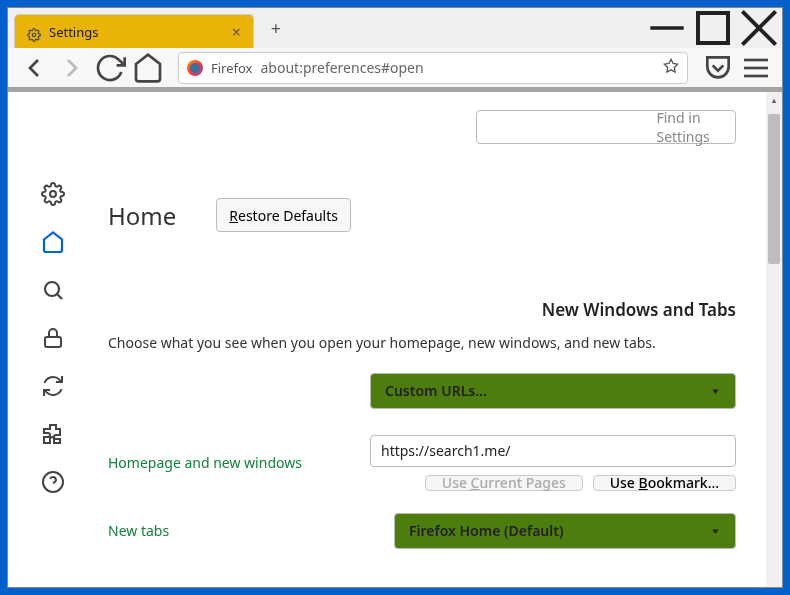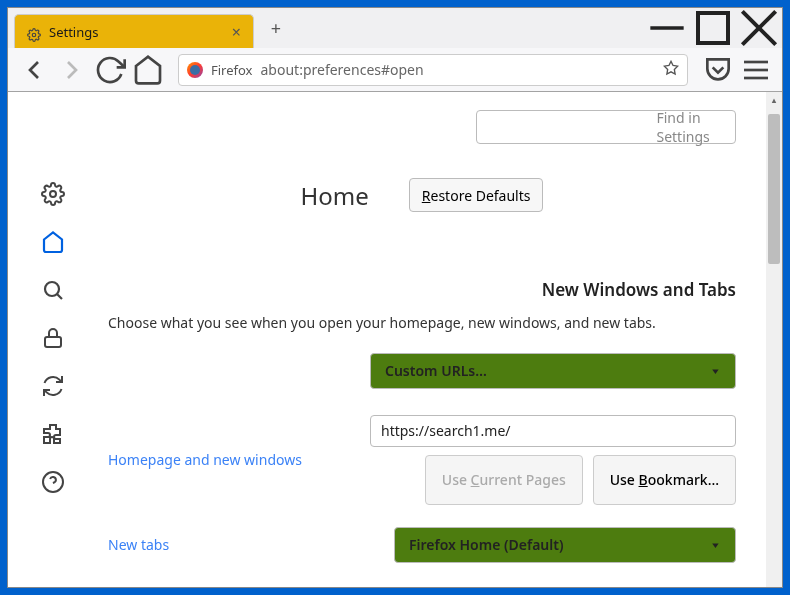--- a/index.html
+++ b/index.html
@@ -10,21 +10,21 @@
     .titlebar { height: 40px; background: #f0f0f2; display: flex; align-items: center; padding-left: 6px; }
     .tab { display: flex; align-items: center; background: #eab308; border: 1px solid #ccc; border-bottom: none; border-radius: 5px 5px 0 0; padding: 0 12px; height: 34px; margin-top: 6px; min-width: 240px; gap: 8px; }
     .tab .gear { width: 14px; height: 14px; }
     .tab-title { font-size: 13px; color: #1a1a1a; flex: 1; }
     .tab-close { font-size: 16px; color: #555; margin-left: auto; }
     .newtab { width: 28px; height: 28px; display: flex; align-items: center; justify-content: center; font-size: 18px; color: #555; margin-left: 8px; }
     .wincontrols { margin-left: auto; display: flex; }
     .wincontrol { width: 46px; height: 40px; display: flex; align-items: center; justify-content: center; }
     
     
-    .toolbar { height: 44px; background: #f7f7f9; border-bottom: 1px solid #a3a3a3; display: flex; align-items: center; padding: 0 10px; gap: 6px; }
+    .toolbar { height: 44px; background: #f7f7f9; border-bottom: 5px solid #a3a3a3; display: flex; align-items: center; padding: 0 10px; gap: 6px; }
     .tbtn { width: 32px; height: 32px; display: flex; align-items: center; justify-content: center; color: #444; }
     .tbtn.disabled { color: #bbb; }
     .urlbar { flex: 1; height: 32px; border: 1px solid #ccc; border-radius: 4px; background: #fff; display: flex; align-items: center; padding: 0 8px; gap: 8px; margin: 0 8px; }
     .urlbar .ff-icon { width: 16px; height: 16px; border-radius: 50%; background: linear-gradient(135deg, #ff9500, #ff3b30, #8e44ad); position: relative; }
     .urlbar .ff-icon::after { content: ''; position: absolute; inset: 3px; border-radius: 50%; background: #3a6ea5; }
     .urlbar-label { font-size: 13px; color: #555; }
     .urlbar-url { font-size: 14px; color: #666; flex: 1; }
     .urlbar-star { margin-left: auto; color: #555; }
     
     
@@ -36,34 +36,34 @@
     
     
     .sidebar { width: 90px; padding-top: 90px; display: flex; flex-direction: column; align-items: center; gap: 24px; }
     .sideicon { width: 24px; height: 24px; color: #444; position: relative; }
     .sideicon.active { color: #0061e0; }
     
     
     .main { flex: 1; padding: 18px 30px 0 10px; position: relative; }
     .search-row { display: flex; justify-content: flex-end; }
     .settings-search { width: 260px; height: 34px; border: 1px solid #bbb; border-radius: 4px; display: flex; align-items: center; padding: 16px 10px; gap: 8px; color: #888; font-size: 14px; }
-    .heading-row { display: flex; align-items: center; justify-content: center; margin-top: 34px; gap: 40px; }
+    .heading-row { display: flex; align-items: center; justify-content: flex-start; margin-top: 54px; gap: 40px; }
     h1 { font-size: 24px; font-weight: 400; color: #333; }
     .restore-btn { height: 34px; border: 1px solid #bbb; border-radius: 4px; padding: 0 12px; font-size: 14px; background: #f7f7f7; display: flex; align-items: center; }
     h2 { font-size: 17px; font-weight: 600; color: #222; margin-top: 66px; text-align: right; }
     .desc { font-size: 14px; color: #333; margin-top: 12px; line-height: 1.4; }
     
     .form-row { display: flex; align-items: center; margin-top: 26px; gap: 12px; }
-    .form-label { font-size: 14px; color: #3b82f6; width: 250px; }
+    .form-label { font-size: 14px; color: #15803d; width: 250px; }
     .form-right { flex: 1; display: flex; flex-direction: column; gap: 8px; }
     .select { height: 36px; border: 1px solid #bbb; border-radius: 4px; background: #4d7c0f; display: flex; align-items: center; padding: 0 14px; font-size: 14px; font-weight: 600; color: #222; justify-content: space-between; }
     .select.offset { margin-left: 262px; margin-top: 20px; }
     .textinput { height: 32px; border: 1px solid #bbb; border-radius: 4px; padding: 0 10px; font-size: 14px; color: #222; display: flex; align-items: center; background:#fff; }
     .btn-row { display: flex; gap: 10px; justify-content: flex-end; }
-    .btn { height: 50px; border: 1px solid #ccc; border-radius: 4px; padding: 0 16px; font-size: 14px; display: flex; align-items: center; background: #f5f5f5; font-weight: 500; }
+    .btn { height: 16px; border: 1px solid #ccc; border-radius: 4px; padding: 0 16px; font-size: 14px; display: flex; align-items: center; background: #f5f5f5; font-weight: 500; }
     .btn.disabled { color: #aaa; }
     .und { text-decoration: underline; }
     
     svg { width: 100%; height: 100%; }
     .chev { font-size: 11px; transform: scaleY(0.7); }
   </style>
 </head>
 <body>
 
 <div class="window">

